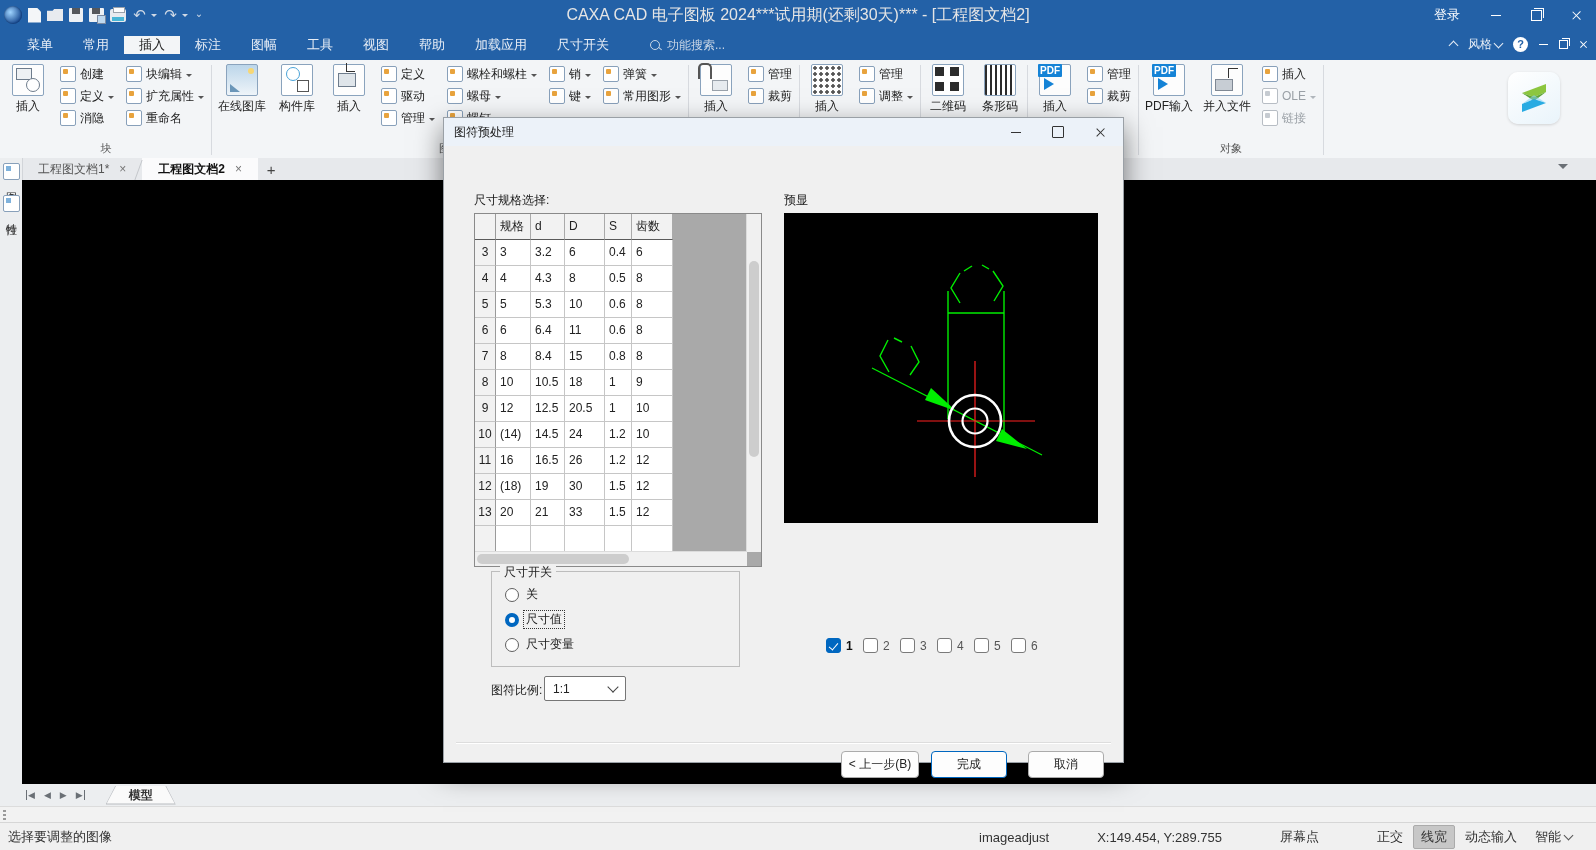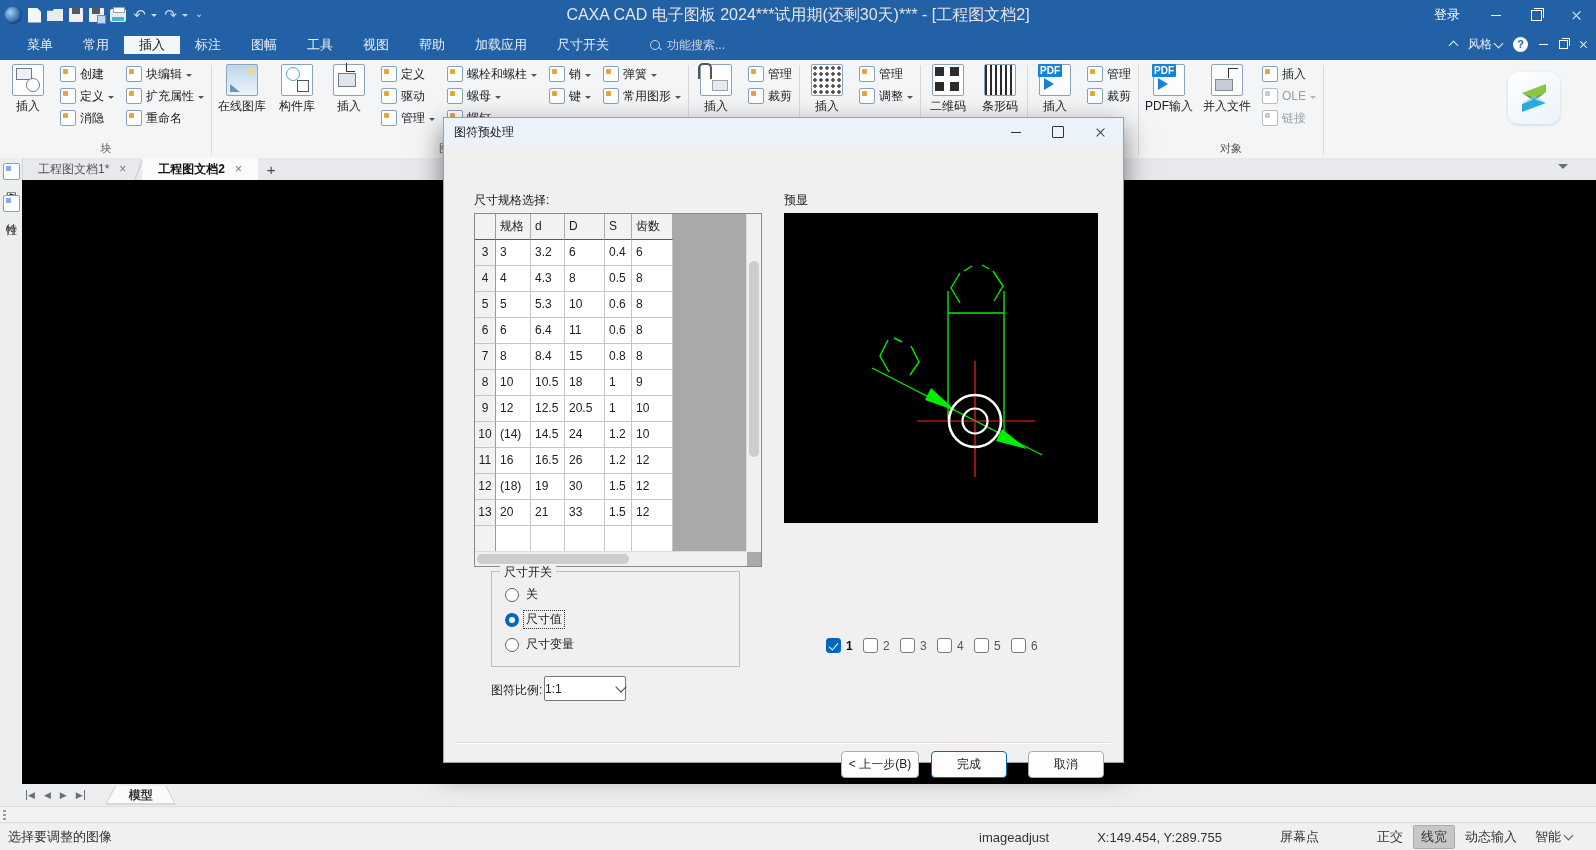--- a/index.html
+++ b/index.html
@@ -170,21 +170,21 @@
   .radlab.focus{outline:1px dotted #333}
   
   .cbrow{position:absolute;left:382px;top:492px;display:flex;align-items:center}
   .cbitem{display:flex;align-items:center;gap:5px;width:37px}
   .cbox{width:15px;height:15px;border:1px solid #7a7a7a;border-radius:3px;background:#fff;box-sizing:border-box;position:relative;flex:none}
   .cbox.checked{background:#0067c0;border-color:#0067c0}
   .cbox.checked::after{content:"";position:absolute;left:4px;top:1.5px;width:4px;height:8px;border-right:1.6px solid #fff;border-bottom:1.6px solid #fff;transform:rotate(40deg)}
   .cblab{color:#555}.cblab.on{color:#111;font-weight:bold}
   
   .scalelab{position:absolute;left:47px;top:536px;font-size:12px}
-  .scaledd{position:absolute;left:100px;top:530px;width:82px;height:25px;background:#fff;border:1px solid #767676;border-radius:2px;display:flex;align-items:center;justify-content:space-between;padding:0 0;box-sizing:border-box}
+  .scaledd{position:absolute;left:100px;top:530px;width:82px;height:25px;background:#fff;border:1px solid #767676;border-radius:2px;display:flex;align-items:center;justify-content:space-between;padding:0 8px;box-sizing:border-box}
   .ddchev{width:7px;height:7px;border-right:1.4px solid #444;border-bottom:1.4px solid #444;transform:rotate(45deg);margin-top:-3px}
   .dlgsep{position:absolute;left:12px;right:12px;top:596px;height:1px;background:#ddd;border-bottom:1px solid #fff}
   .dlgbtnrow{position:absolute;top:605px;left:0;right:0;height:27px}
   .pbtn{position:absolute;height:27px;background:#fdfdfd;border:1px solid #ababab;border-radius:4px;display:flex;align-items:center;justify-content:center;font-size:12px;box-sizing:border-box}
   .pbtn.back{left:397px;width:78px}
   .pbtn.finish{left:487px;width:76px;border:1px solid #0067c0}
   .pbtn.cancel{left:584px;width:76px}
 </style>
 </head>
 <body>

